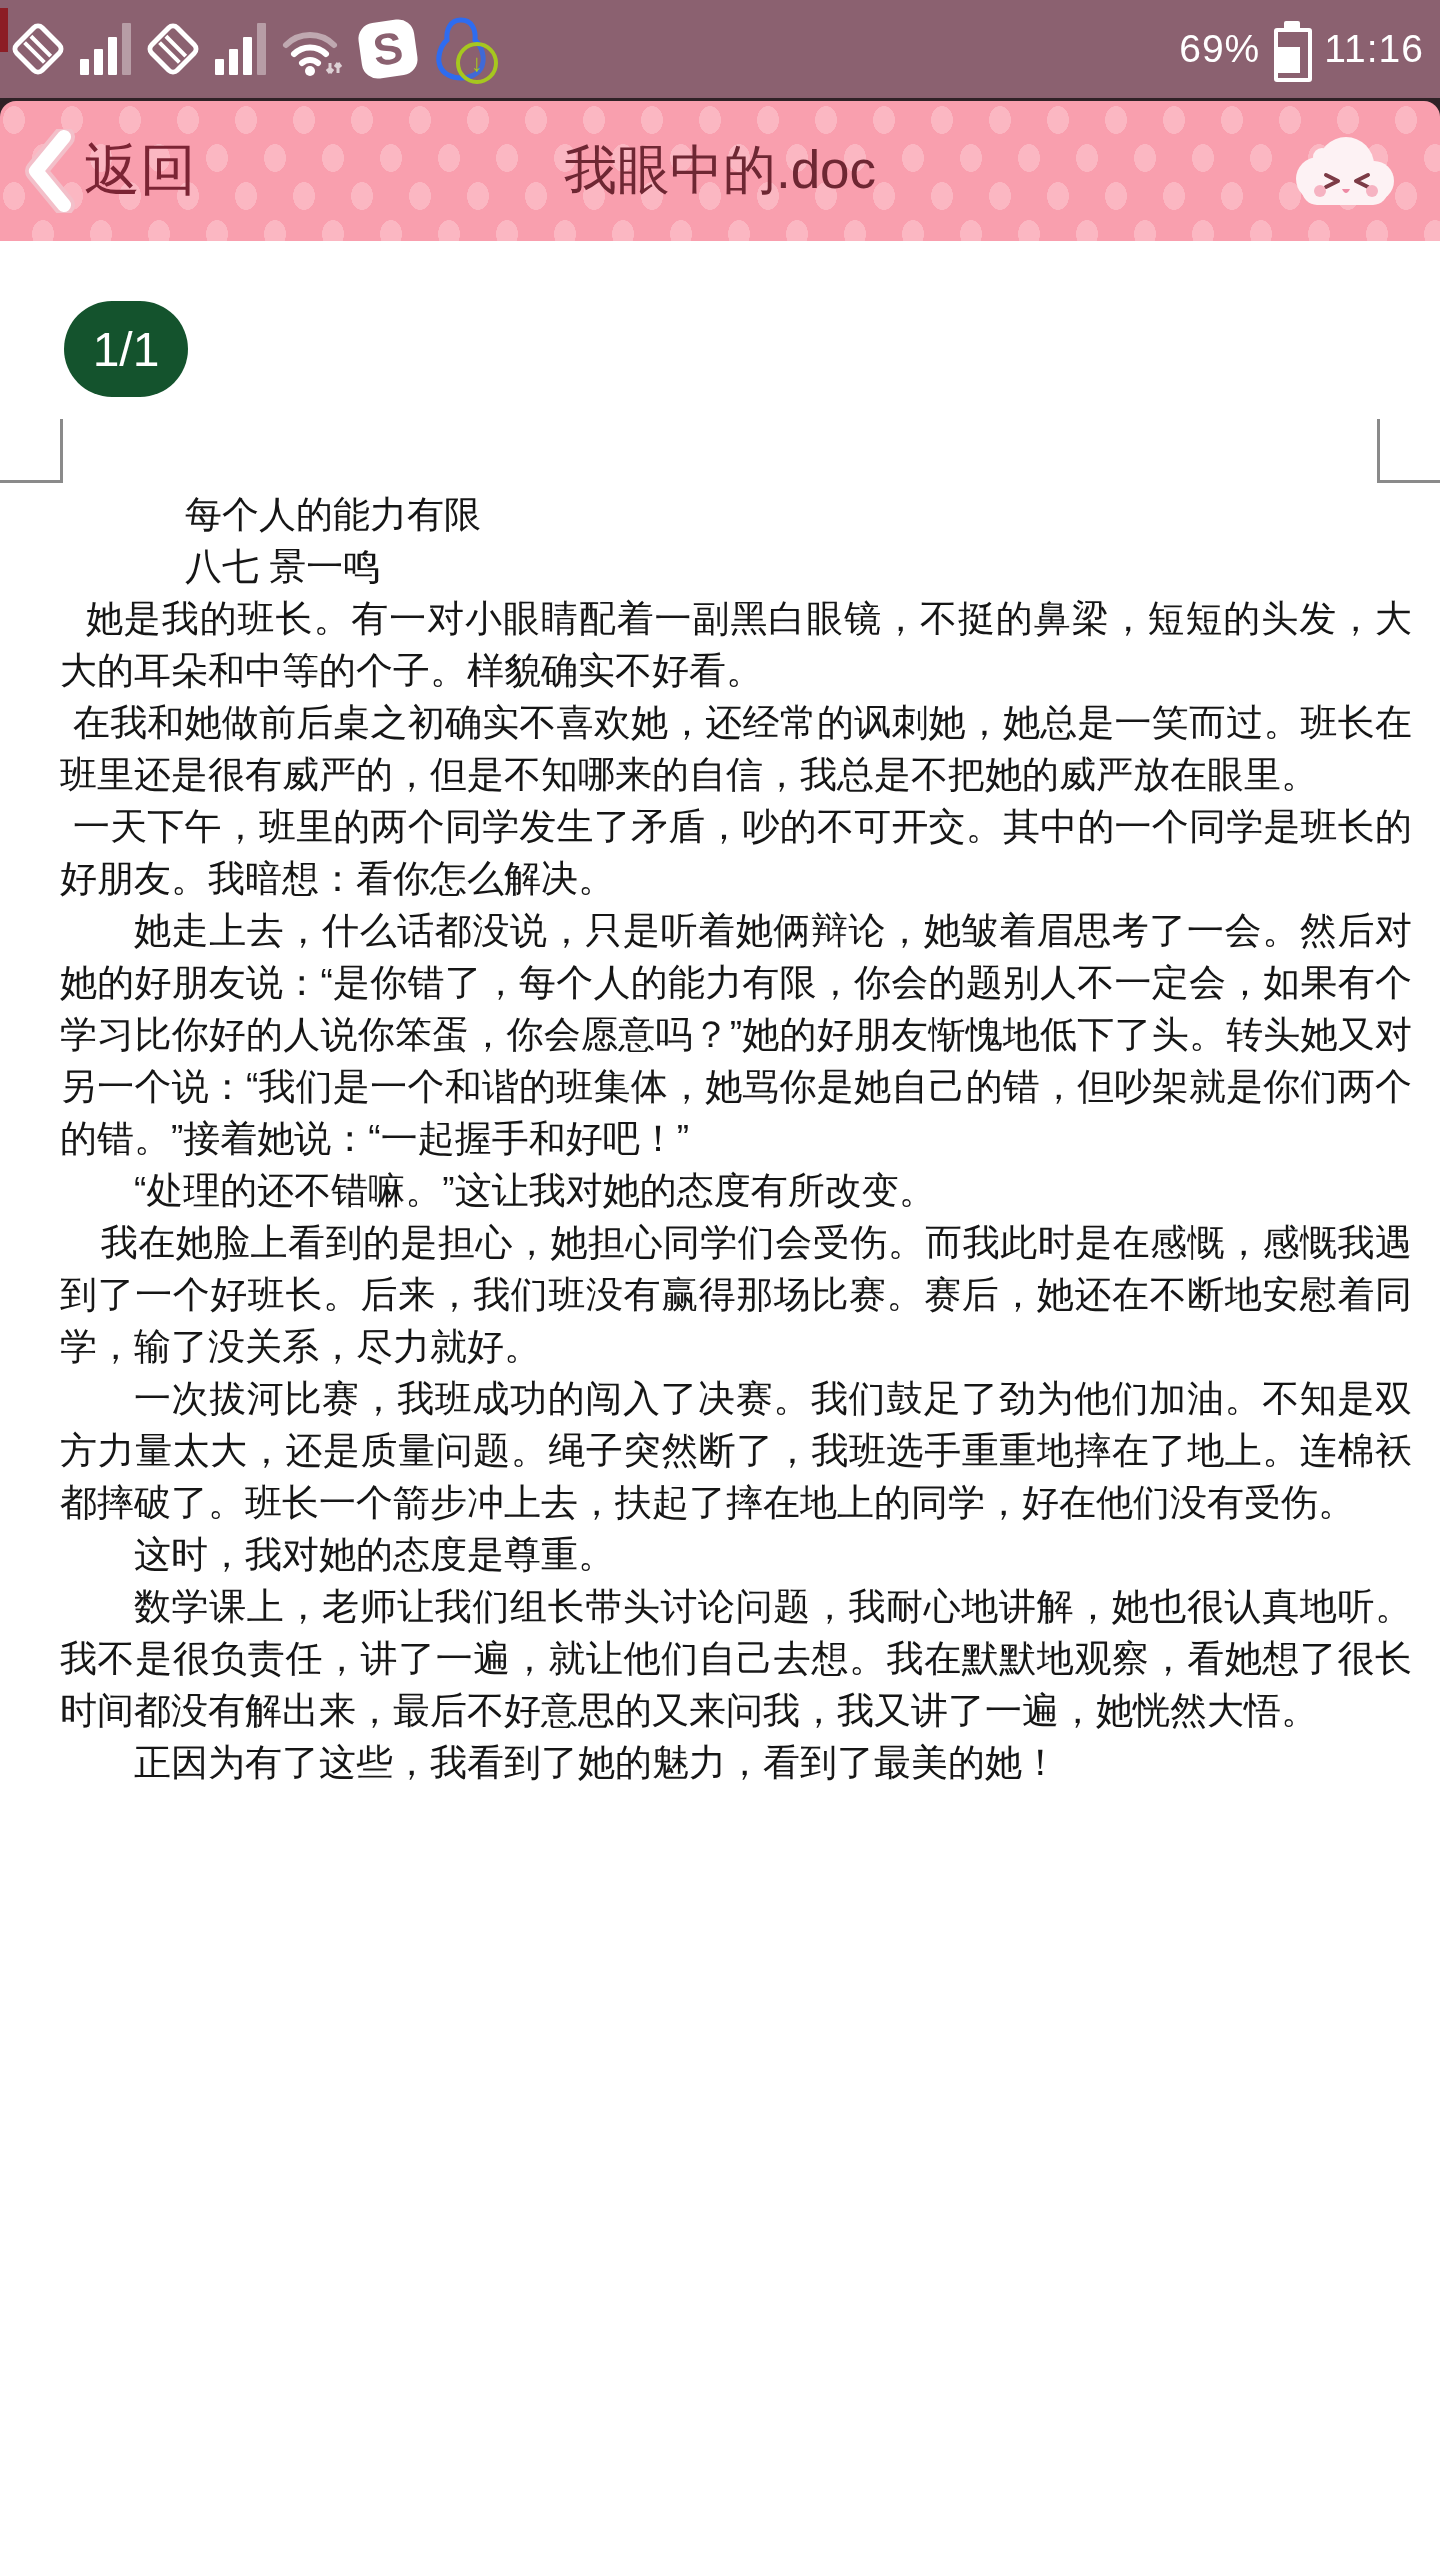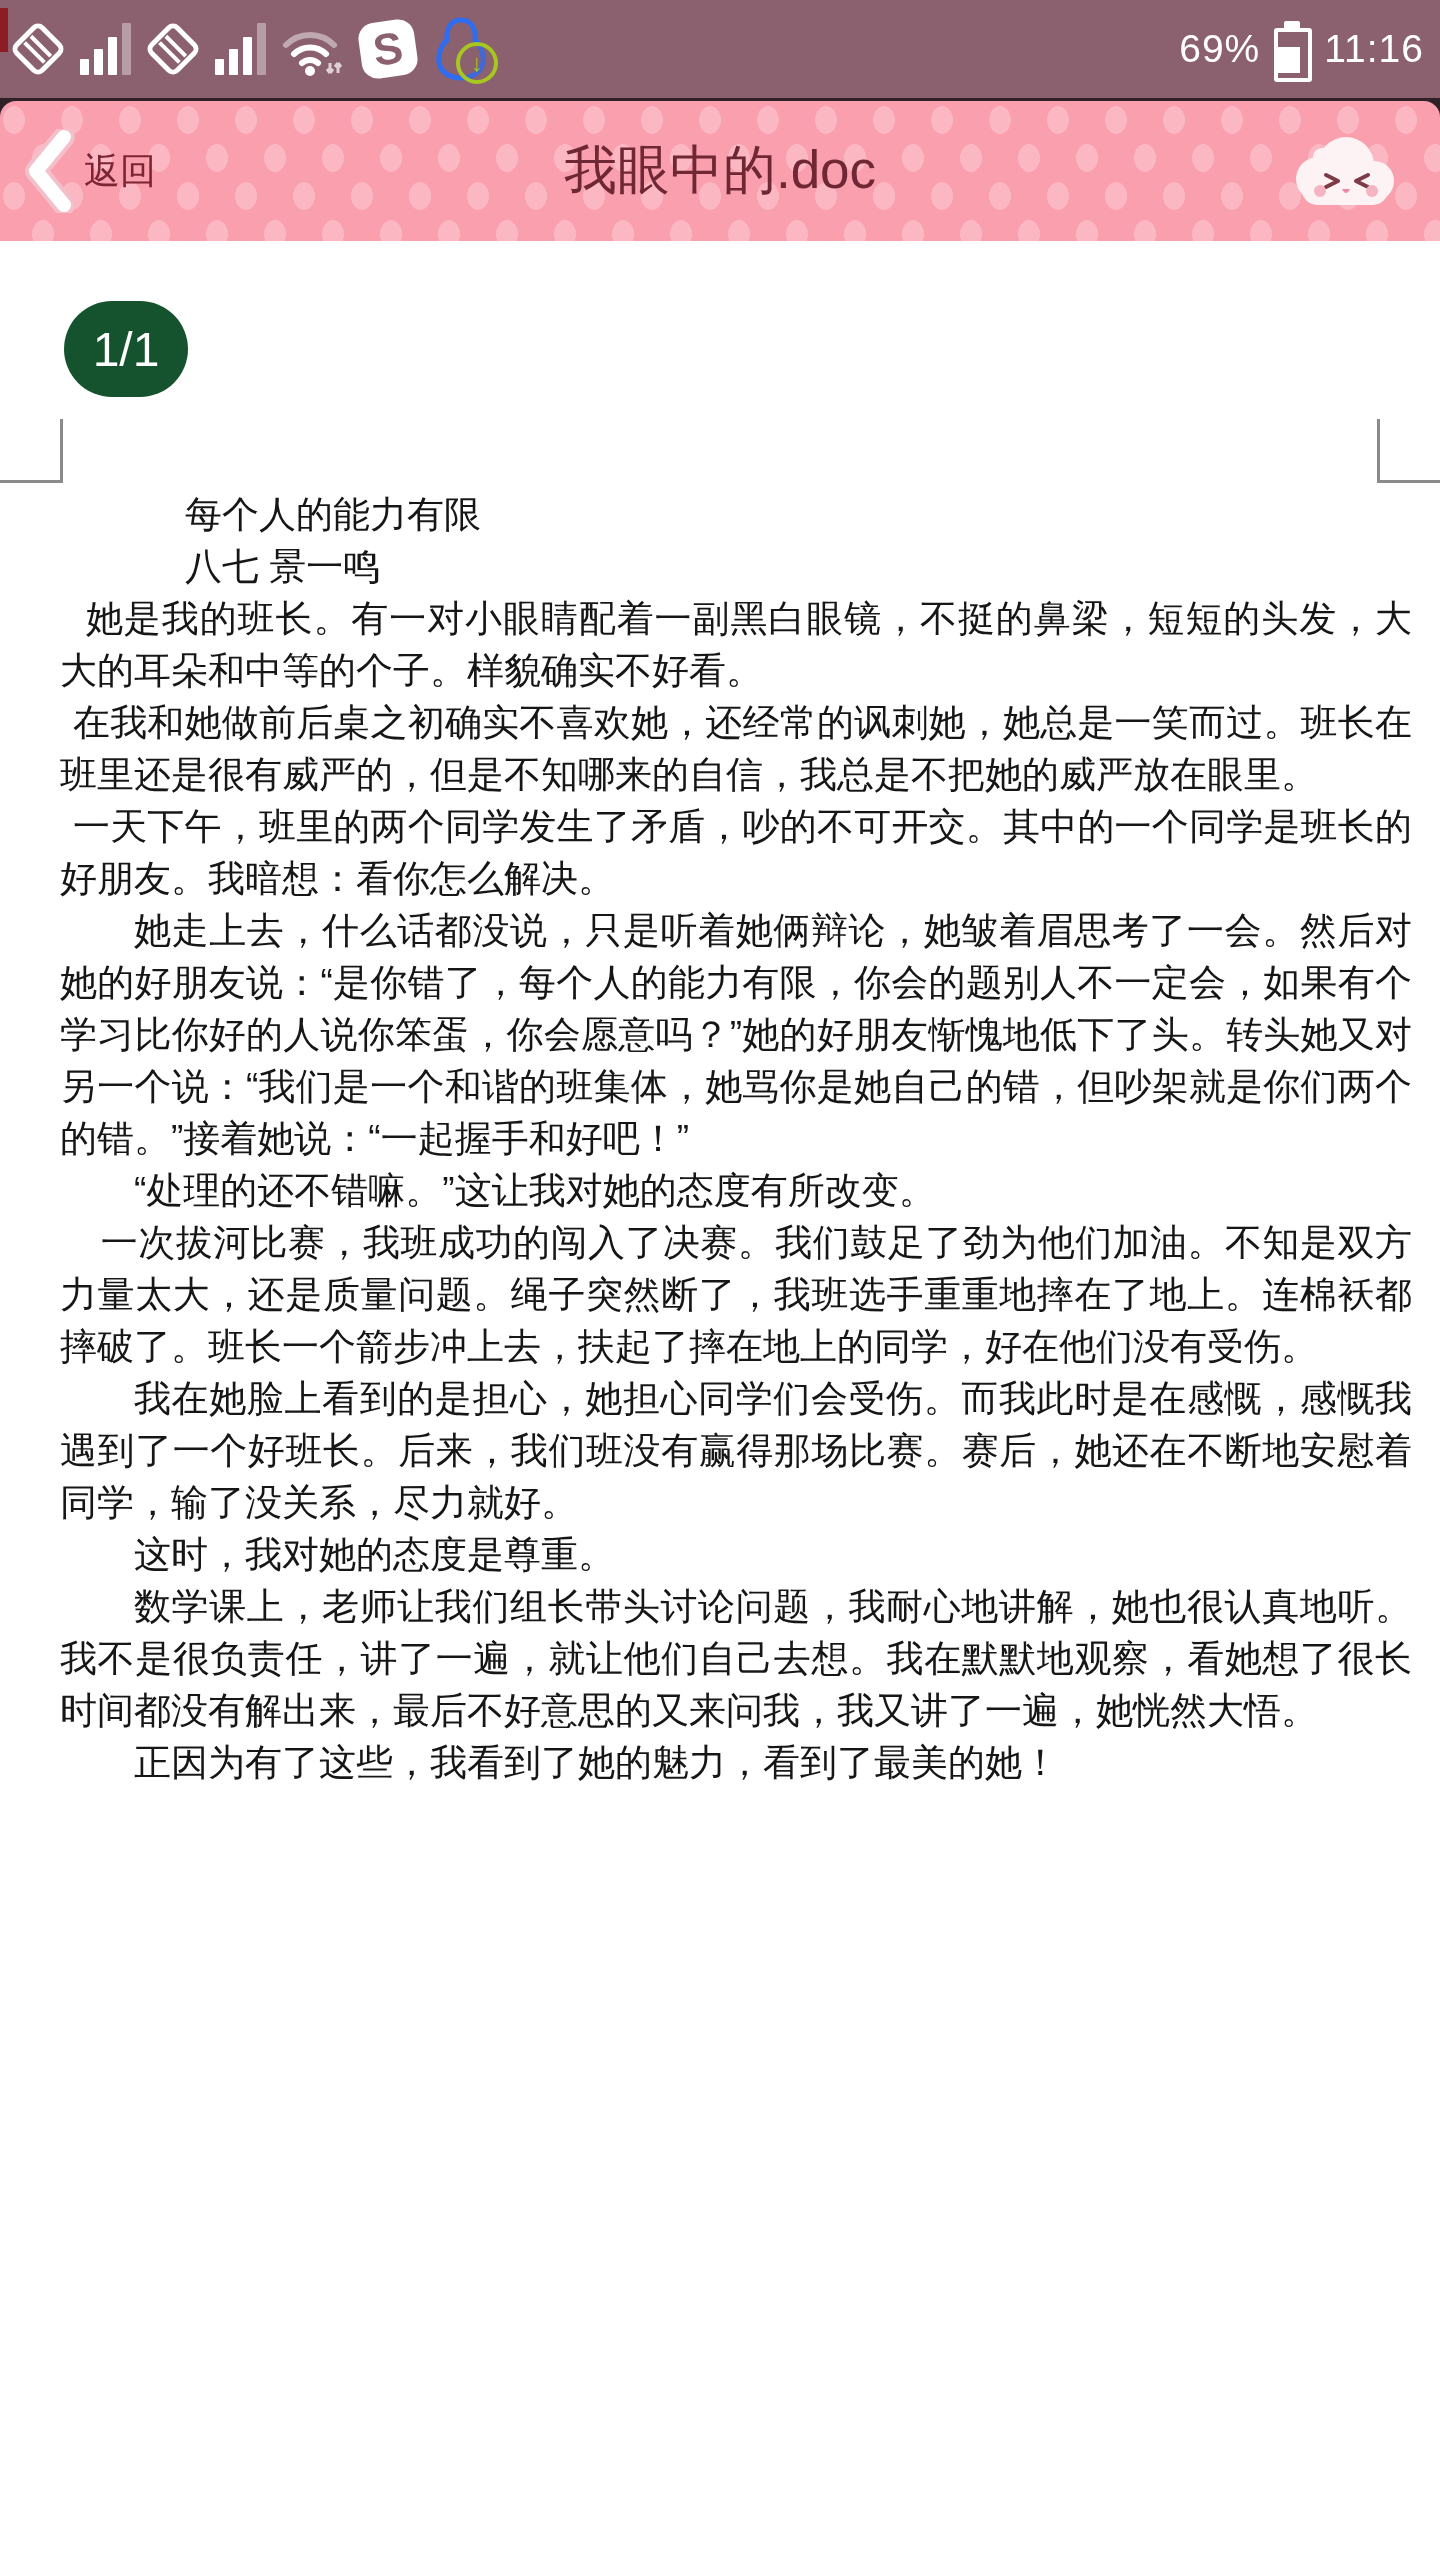--- a/index.html
+++ b/index.html
@@ -65,21 +65,21 @@
     display:flex;align-items:center;
     position:relative;
     box-shadow:0 5px 10px rgba(90,40,50,0.25);
   }
   .back-button{
     display:flex;align-items:center;gap:6px;
     padding-left:22px;min-width:250px;
     cursor:pointer;
   }
   .back-chevron{width:56px;height:84px;}
-  .back-label{font-size:36px;color:#7b2434;}
+  .back-label{font-size:56px;color:#7b2434;}
   .header-title{
     position:absolute;left:0;right:0;text-align:center;
     font-size:53px;color:#6e2733;
     pointer-events:none;
   }
   .cloud-button{
     position:absolute;right:40px;top:26px;width:116px;height:88px;
     cursor:pointer;
   }
 
@@ -207,20 +207,20 @@
 
   <div class="doc">
     <div class="doc-title-line">每个人的能力有限</div>
     <div class="doc-title-line">八七  景一鸣</div>
     <div id="paragraphs">
         <p>她是我的班长。有一对小眼睛配着一副黑白眼镜，不挺的鼻梁，短短的头发，大大的耳朵和中等的个子。样貌确实不好看。</p>
         <p>在我和她做前后桌之初确实不喜欢她，还经常的讽刺她，她总是一笑而过。班长在班里还是很有威严的，但是不知哪来的自信，我总是不把她的威严放在眼里。</p>
         <p>一天下午，班里的两个同学发生了矛盾，吵的不可开交。其中的一个同学是班长的好朋友。我暗想：看你怎么解决。</p>
         <p>她走上去，什么话都没说，只是听着她俩辩论，她皱着眉思考了一会。然后对她的好朋友说：“是你错了，每个人的能力有限，你会的题别人不一定会，如果有个学习比你好的人说你笨蛋，你会愿意吗？”她的好朋友惭愧地低下了头。转头她又对另一个说：“我们是一个和谐的班集体，她骂你是她自己的错，但吵架就是你们两个的错。”接着她说：“一起握手和好吧！”</p>
         <p>“处理的还不错嘛。”这让我对她的态度有所改变。</p>
+        <p>我在她脸上看到的是担心，她担心同学们会受伤。而我此时是在感慨，感慨我遇到了一个好班长。后来，我们班没有赢得那场比赛。赛后，她还在不断地安慰着同学，输了没关系，尽力就好。</p>
         <p>一次拔河比赛，我班成功的闯入了决赛。我们鼓足了劲为他们加油。不知是双方力量太大，还是质量问题。绳子突然断了，我班选手重重地摔在了地上。连棉袄都摔破了。班长一个箭步冲上去，扶起了摔在地上的同学，好在他们没有受伤。</p>
-        <p>我在她脸上看到的是担心，她担心同学们会受伤。而我此时是在感慨，感慨我遇到了一个好班长。后来，我们班没有赢得那场比赛。赛后，她还在不断地安慰着同学，输了没关系，尽力就好。</p>
         <p>这时，我对她的态度是尊重。</p>
         <p>数学课上，老师让我们组长带头讨论问题，我耐心地讲解，她也很认真地听。我不是很负责任，讲了一遍，就让他们自己去想。我在默默地观察，看她想了很长时间都没有解出来，最后不好意思的又来问我，我又讲了一遍，她恍然大悟。</p>
         <p>正因为有了这些，我看到了她的魅力，看到了最美的她！</p>
       </div>
   </div>
 </div>
 
 </body></html>

